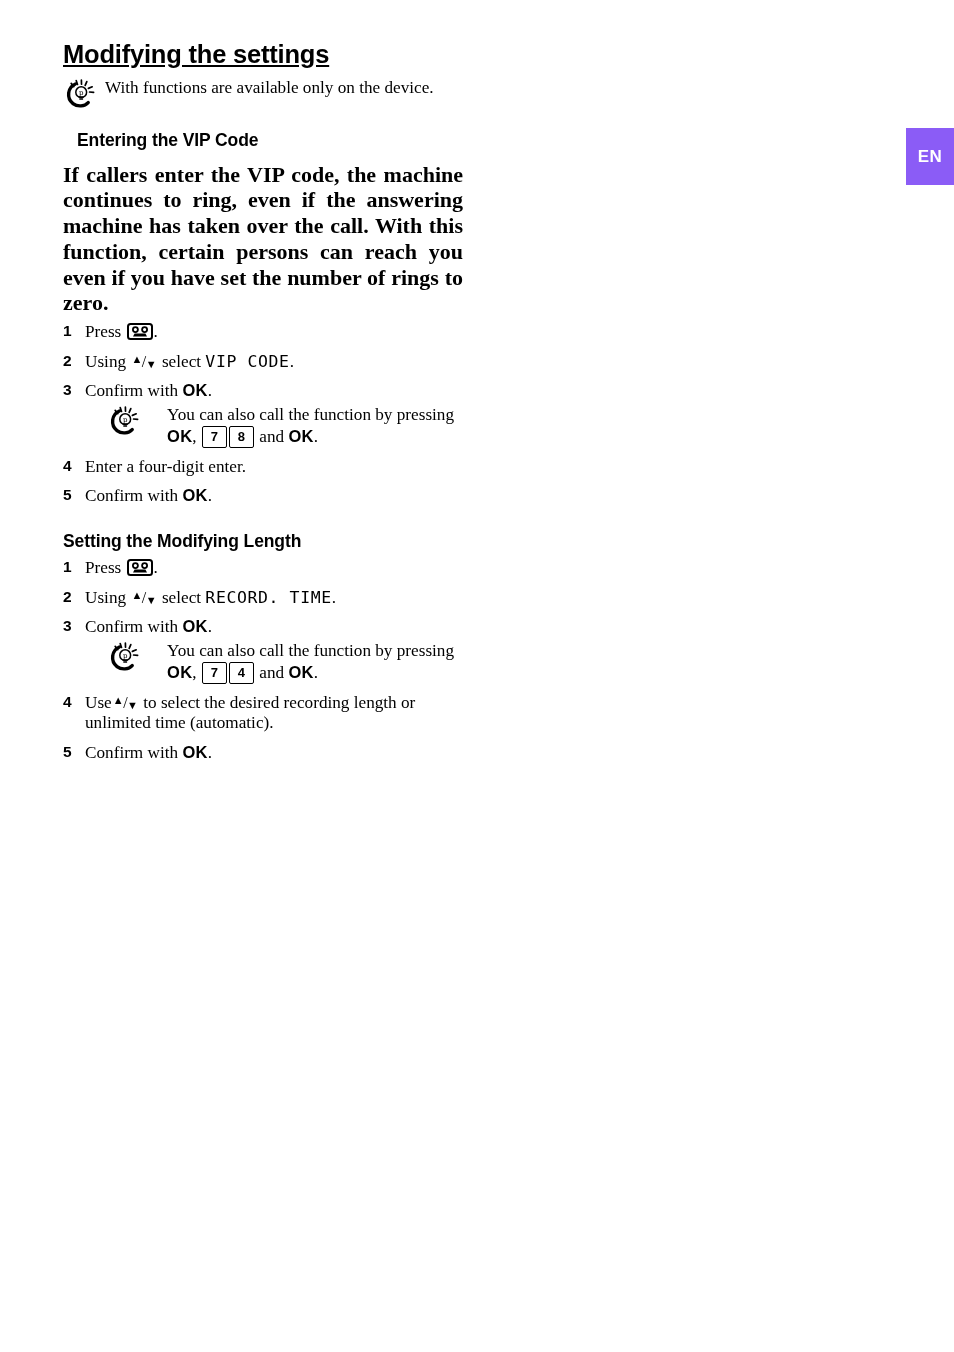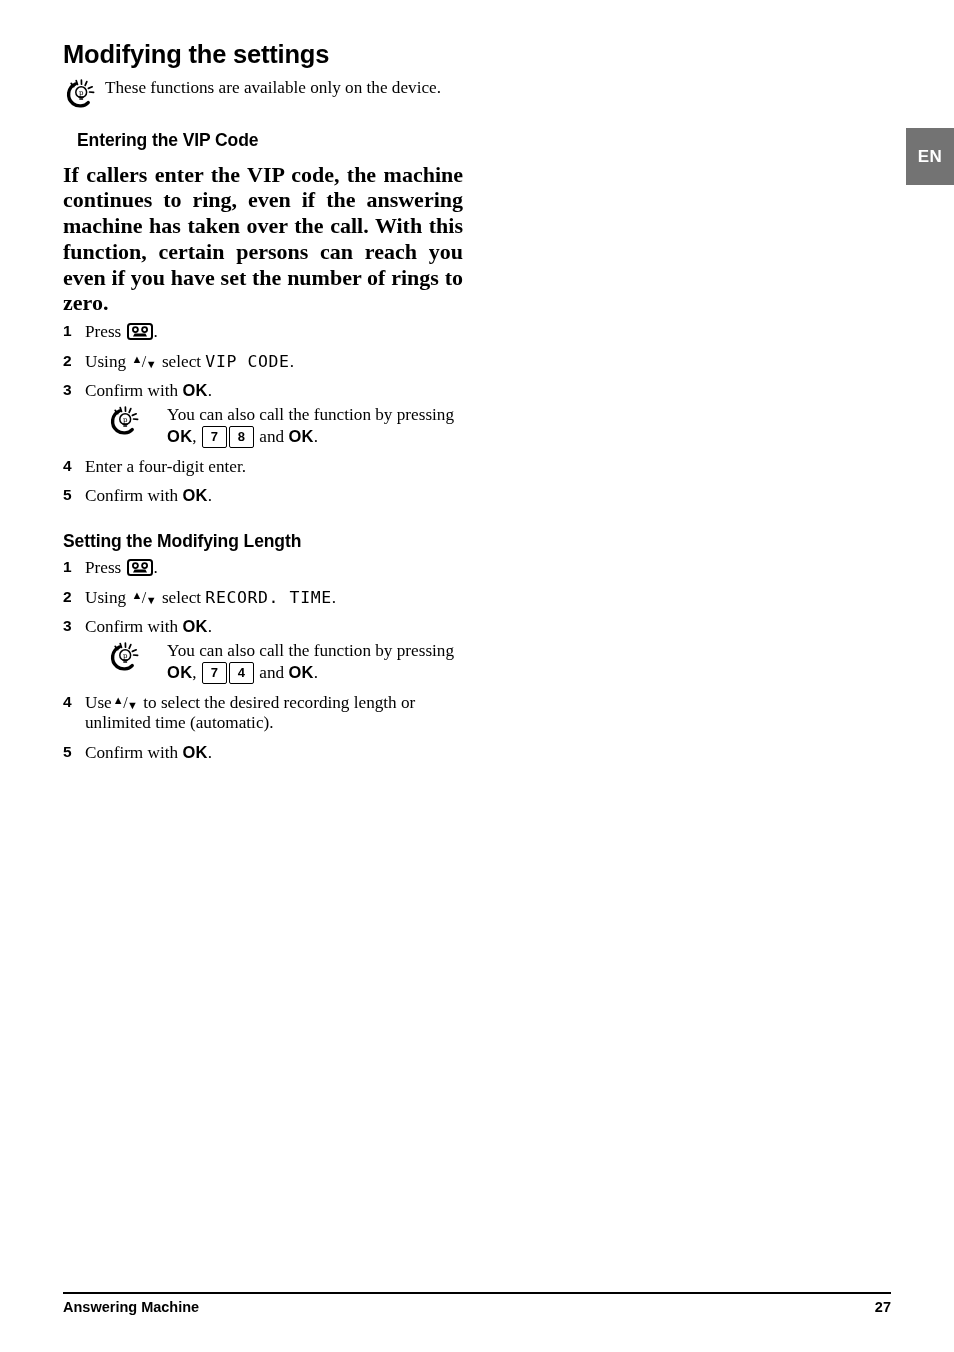--- a/index.html
+++ b/index.html
@@ -28,39 +28,40 @@
     width: 400px;
   }
 
   
   .lang-tab {
     position: absolute;
     right: 0;
     top: 128px;
     width: 48px;
     height: 57px;
-    background: #737373;
+    background: #8b5cf6;
     color: #ffffff;
     font-family: "Liberation Sans", "DejaVu Sans", sans-serif;
     font-weight: bold;
     font-size: 17px;
     letter-spacing: 0.5px;
     display: flex;
     align-items: center;
     justify-content: center;
   }
 
   
   h1.doc-title {
     font-family: "Liberation Sans", "DejaVu Sans", sans-serif;
     font-weight: bold;
     font-size: 25.5px;
     line-height: 1.12;
     margin: 0 0 9px 0;
     letter-spacing: -0.2px;
+    text-decoration: underline;
   }
   h2.sec-title {
     font-family: "Liberation Sans", "DejaVu Sans", sans-serif;
     font-weight: bold;
     font-size: 17.5px;
     line-height: 1.15;
     margin: 24px 0 7px 0;
     letter-spacing: -0.1px;
   }
   h2.sec-title.first { margin-top: 22px; margin-left: 14px; }
@@ -228,21 +229,21 @@
           </g>
           <g fill="none" stroke="#000" stroke-width="1.5">
             <circle cx="18.2" cy="13.2" r="5.4"></circle>
             <path d="M15.6 18.0 L20.8 18.0"></path>
             <path d="M16.3 20.0 L20.1 20.0"></path>
           </g>
           <text x="18.2" y="16.4" font-family="DejaVu Serif, serif" font-size="7" text-anchor="middle" fill="#000">p</text>
           <path d="M12.4 5.0 C4.5 8.2 3.2 19.4 10.0 24.6 C14.8 28.2 21.6 27.4 25.2 23.6" fill="none" stroke="#000" stroke-width="3.4" stroke-linecap="round"></path>
         </svg>
       </span>
-      <span class="note-text ragged">These functions are available only on the device.</span>
+      <span class="note-text ragged">With functions are available only on the device.</span>
     </div>
 
     <h2 class="sec-title first">Entering the VIP Code</h2>
 
     <p class="body">If callers enter the VIP code, the machine continues to ring, even if the answering machine has taken over the call. With this function, certain persons can reach you even if you have set the number of rings to zero.</p>
 
 
     <ol class="steps">
 
       <li>
@@ -380,21 +381,14 @@
       <li>
         <span class="num">5</span>
         <span class="step-text"><span>Confirm with</span>
           <span class="ok">OK</span><span>.</span></span>
       </li>
 
     </ol>
 
   </div>
 
-  <div class="footer">
-    <div class="rule"></div>
-    <div class="row">
-      <span>Answering Machine</span>
-      <span>27</span>
-    </div>
-  </div>
 
 </div>
 
 </body></html>

